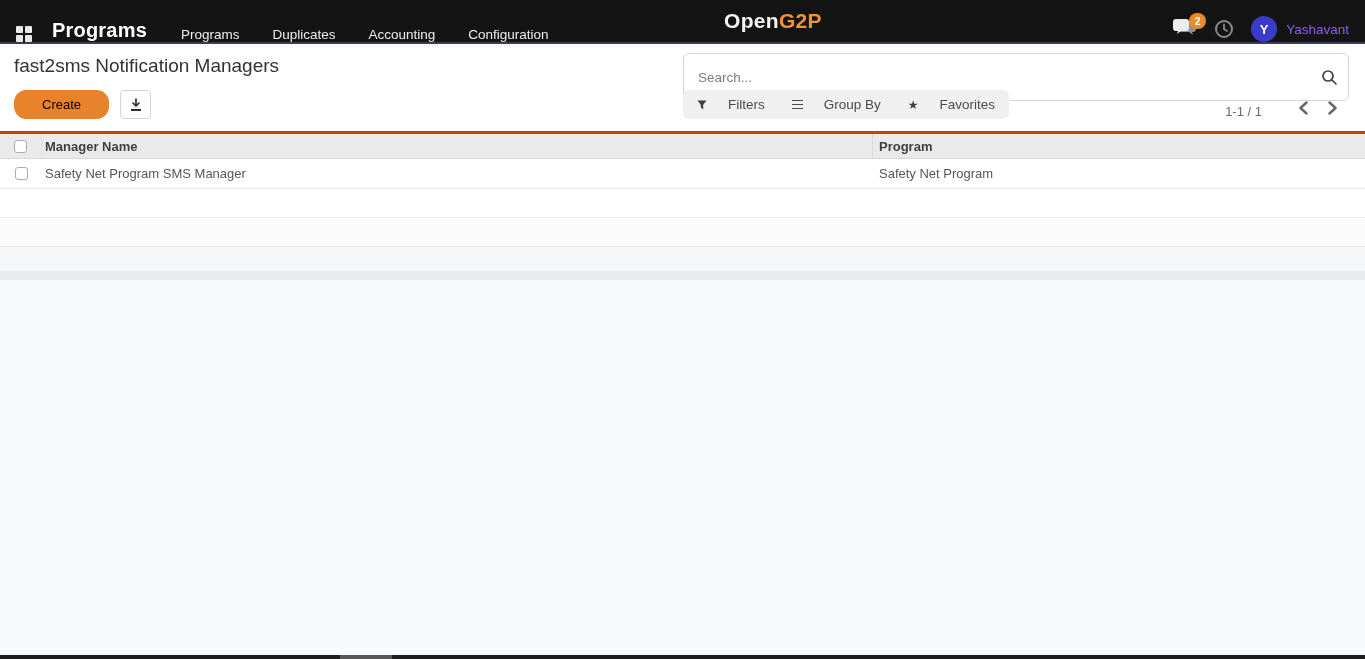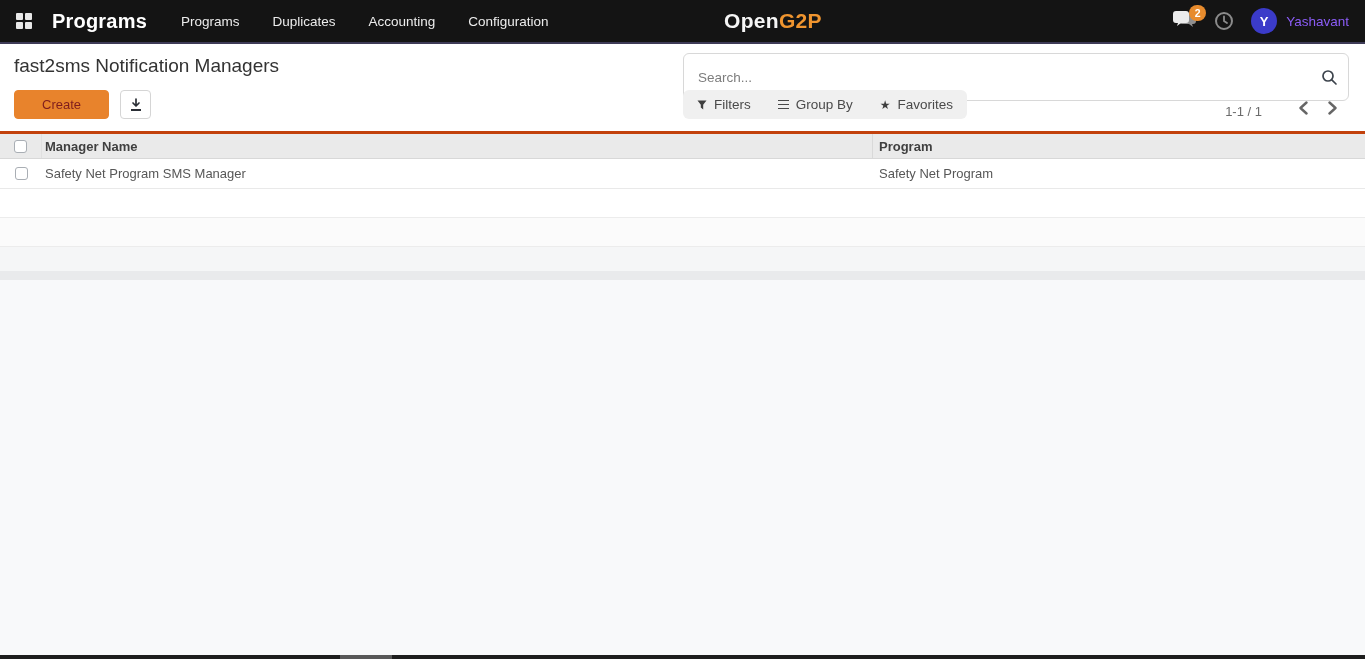--- a/index.html
+++ b/index.html
@@ -1,21 +1,21 @@
 <!DOCTYPE html>
 <html><head>
 <meta charset="utf-8">
 <style>
   * { box-sizing: border-box; margin: 0; padding: 0; }
   html,body { width:1365px; height:659px; overflow:hidden; }
   body { font-family: "Liberation Sans", "DejaVu Sans", sans-serif; }
   .app { position:relative; width:1365px; height:659px; background:#f8f9fa; overflow:hidden; }
 
   
-  .navbar { position:relative; height:44px; background:#141414; display:flex; align-items:center;
+  .navbar { position:relative; height:44px; background:#141414; display:flex; align-items:flex-end;
             padding:0 16px; border-bottom:2px solid #3e3b57; }
   .apps-icon { display:grid; grid-template-columns:7px 7px; grid-template-rows:7px 7px; gap:2px;
                margin-right:20px; cursor:pointer; }
   .apps-icon span { background:#e8e8e8; border-radius:1px; }
   .brand { color:#ffffff; font-size:20px; font-weight:700; margin-right:34px; letter-spacing:.2px; }
   .nav-menu { display:flex; gap:33px; }
   .nav-item { color:#ececec; font-size:13.5px; cursor:pointer; }
   .logo { position:absolute; left:724px; top:50%; transform:translateY(-50%);
           font-size:21px; font-weight:700; letter-spacing:.3px; }
   .logo .p1 { color:#f5f5f5; }
@@ -27,35 +27,35 @@
   .clock-wrap { width:20px; height:20px; cursor:pointer; }
   .user { display:flex; align-items:center; gap:9px; cursor:pointer; }
   .avatar { width:26px; height:26px; border-radius:50%; background:#3b3bc9; color:#fff;
             font-size:13px; font-weight:700; display:flex; align-items:center; justify-content:center; }
   .user-name { color:#8b5cf6; font-size:13.5px; }
 
   
   .content-header { position:relative; height:87px; background:#ffffff; }
   .page-title { position:absolute; left:14px; top:11px; font-size:19px; color:#333333; font-weight:400; }
   .btn-row { position:absolute; left:14px; top:46px; display:flex; gap:11px; }
-  .btn-create { background:#e8832c; color:#7f1d1d; border:1px solid #e8832c; border-radius:4px;
+  .btn-create { background:#e8832c; color:#000000; border:1px solid #e8832c; border-radius:12px;
                 font-size:13px; padding:0 27px; height:29px; cursor:pointer;
                 font-family:"Liberation Sans","DejaVu Sans",sans-serif; }
   .btn-download { background:#ffffff; border:1px solid #d5d5d5; border-radius:4px; width:31px; height:29px;
                   display:flex; align-items:center; justify-content:center; cursor:pointer; }
   .search-box { position:absolute; left:683px; top:9px; width:666px; height:48px; background:#fff;
                 border:1px solid #d8d8d8; border-radius:6px; display:flex; align-items:center; }
   .search-box input { flex:1; border:none; outline:none; font-size:13.5px; color:#555;
                       padding:0 14px; background:transparent;
                       font-family:"Liberation Sans","DejaVu Sans",sans-serif; }
   .search-box input::placeholder { color:#7d7d7d; }
   .search-icon-btn { width:38px; display:flex; align-items:center; justify-content:center; cursor:pointer; }
   .filter-bar { position:absolute; left:683px; top:46px; height:29px; background:#f0f0f0; border-radius:6px;
                 display:flex; align-items:center; padding:0 14px; gap:27px; }
-  .filter-item { display:flex; align-items:center; gap:7px; font-size:13.5px; color:#4a4a4a; cursor:pointer; }
+  .filter-item { display:flex; align-items:center; gap:21px; font-size:13.5px; color:#4a4a4a; cursor:pointer; }
   .bars { width:11px; height:9px; border-top:1.5px solid #4a4a4a; border-bottom:1.5px solid #4a4a4a;
           position:relative; }
   .bars::after { content:""; position:absolute; left:0; right:0; top:2.6px; border-top:1.5px solid #4a4a4a; }
   .star { font-size:12px; color:#3f3f3f; line-height:1; }
   .pager { position:absolute; right:22px; top:46px; height:29px; display:flex; align-items:flex-end; }
   .pager-text { font-size:13px; color:#6b6b6b; margin-right:30px; }
   .pager-btn { width:22px; height:22px; display:flex; align-items:center; justify-content:center;
                cursor:pointer; }
   .pager-btn + .pager-btn { margin-left:7px; }
 

